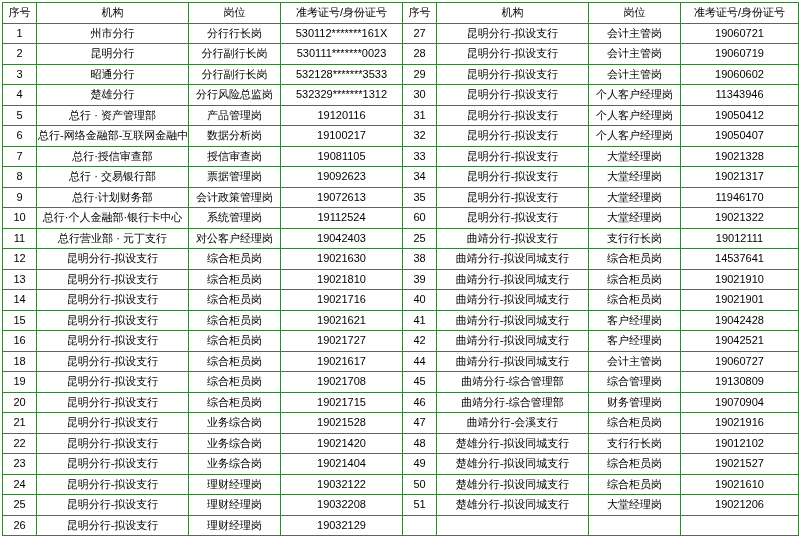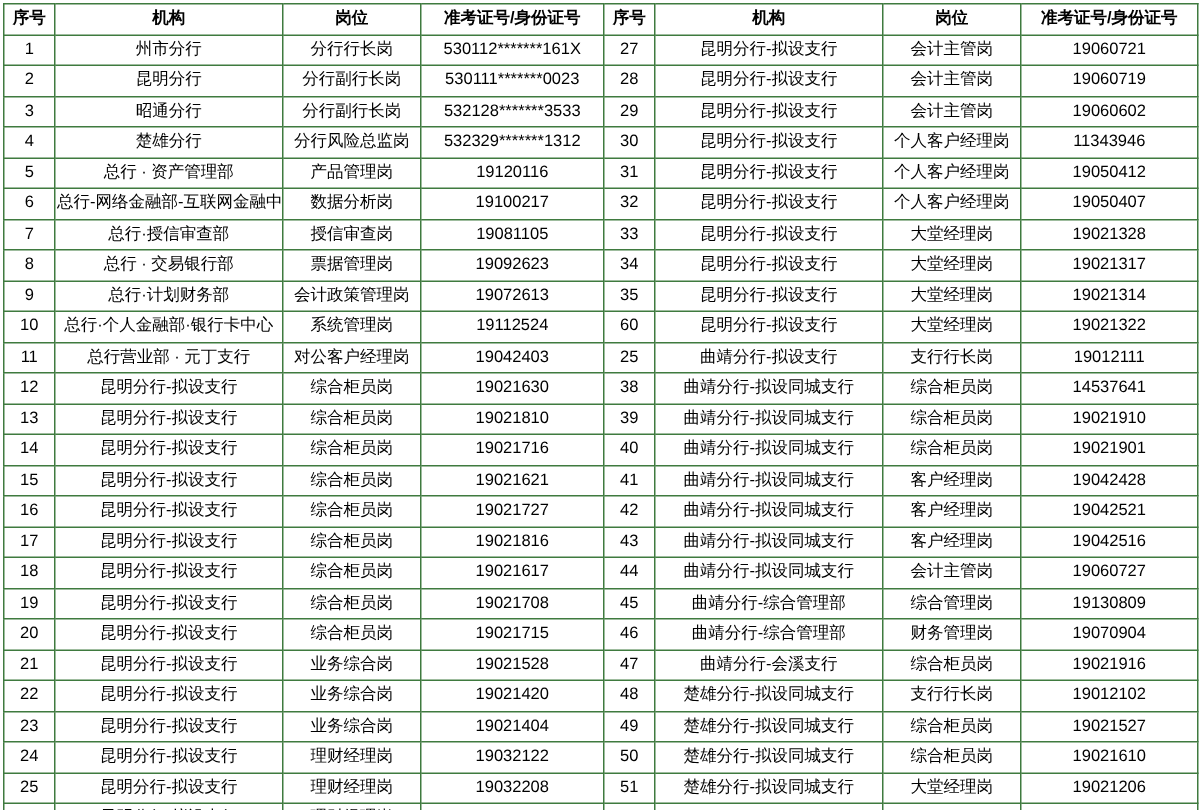--- a/index.html
+++ b/index.html
@@ -25,21 +25,21 @@
     color: #000000;
     text-align: center;
     vertical-align: middle;
     height: 19.5px;
     line-height: 13px;
     padding: 0 1px;
     white-space: nowrap;
     overflow: hidden;
   }
   table.grid th {
-    font-weight: bold;
+    font-weight: normal;
   }
   
   col.c-seq  { width: 34px; }
   col.c-org  { width: 152px; }
   col.c-post { width: 92px; }
   col.c-id   { width: 122px; }
   
   col.c-seq2  { width: 34px; }
   col.c-org2  { width: 152px; }
   col.c-post2 { width: 92px; }
@@ -157,21 +157,21 @@
         <td>19021317</td>
       </tr>
       <tr>
         <td>9</td>
         <td class="org">总行·计划财务部</td>
         <td>会计政策管理岗</td>
         <td>19072613</td>
         <td>35</td>
         <td class="org">昆明分行-拟设支行</td>
         <td>大堂经理岗</td>
-        <td>19021314</td>
+        <td>11946170</td>
       </tr>
       <tr>
         <td>10</td>
         <td class="org">总行·个人金融部·银行卡中心</td>
         <td>系统管理岗</td>
         <td>19112524</td>
         <td>60</td>
         <td class="org">昆明分行-拟设支行</td>
         <td>大堂经理岗</td>
         <td>19021322</td>
@@ -230,30 +230,20 @@
         <td>16</td>
         <td class="org">昆明分行-拟设支行</td>
         <td>综合柜员岗</td>
         <td>19021727</td>
         <td>42</td>
         <td class="org">曲靖分行-拟设同城支行</td>
         <td>客户经理岗</td>
         <td>19042521</td>
       </tr>
       <tr>
-        <td>17</td>
-        <td class="org">昆明分行-拟设支行</td>
-        <td>综合柜员岗</td>
-        <td>19021816</td>
-        <td>43</td>
-        <td class="org">曲靖分行-拟设同城支行</td>
-        <td>客户经理岗</td>
-        <td>19042516</td>
-      </tr>
-      <tr>
         <td>18</td>
         <td class="org">昆明分行-拟设支行</td>
         <td>综合柜员岗</td>
         <td>19021617</td>
         <td>44</td>
         <td class="org">曲靖分行-拟设同城支行</td>
         <td>会计主管岗</td>
         <td>19060727</td>
       </tr>
       <tr>

